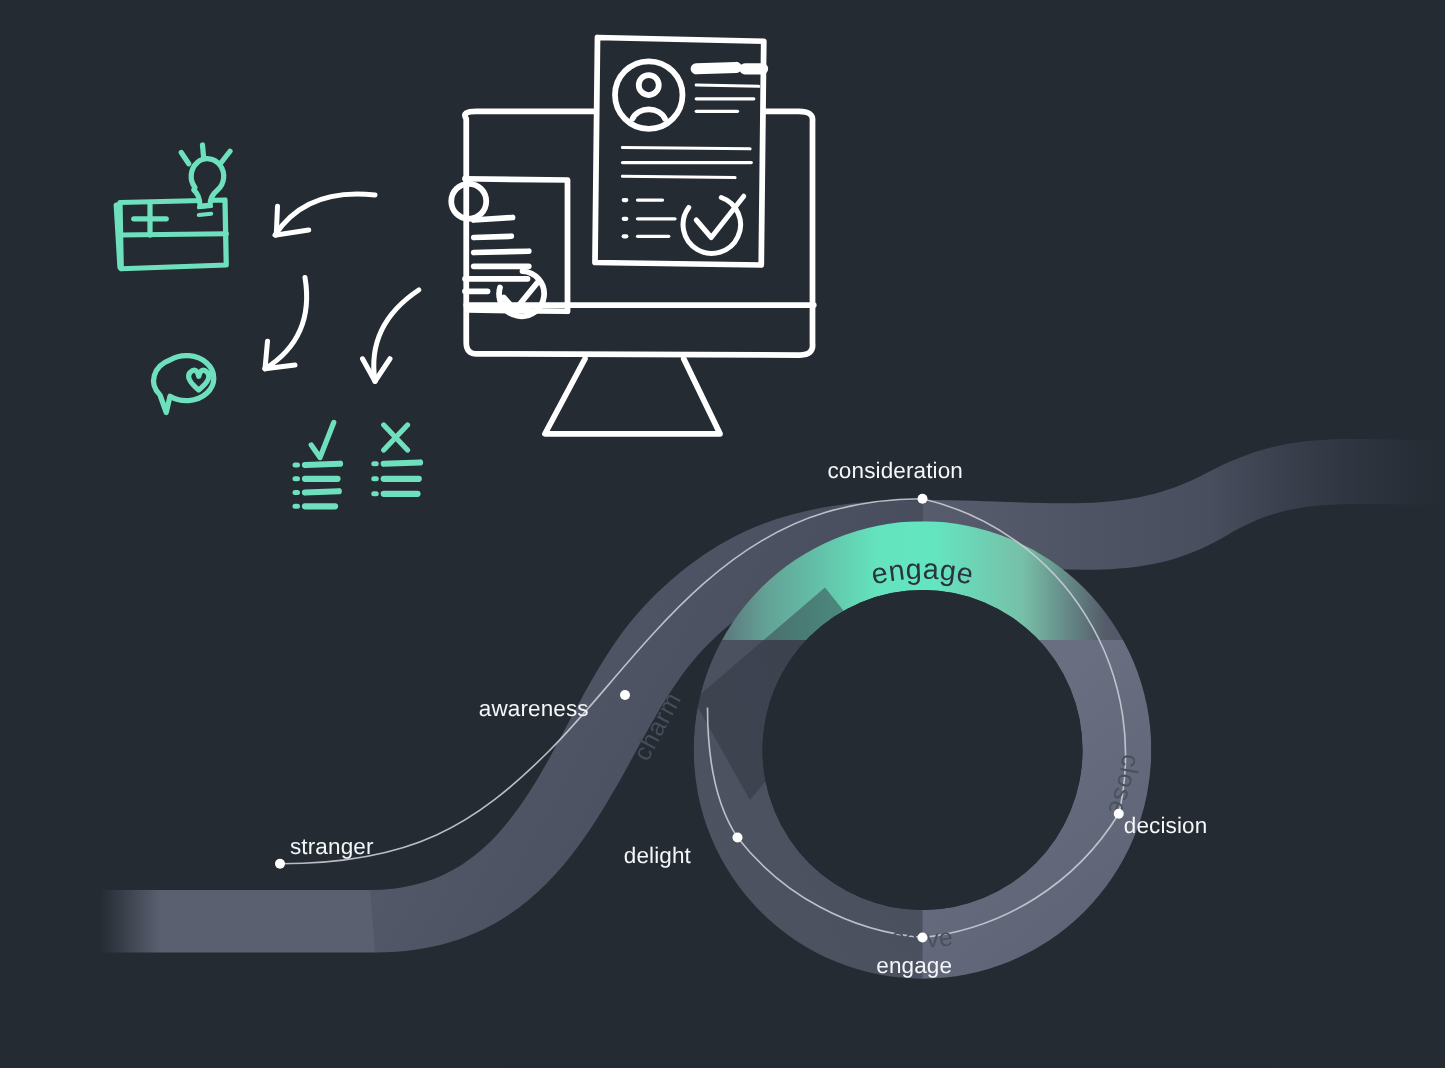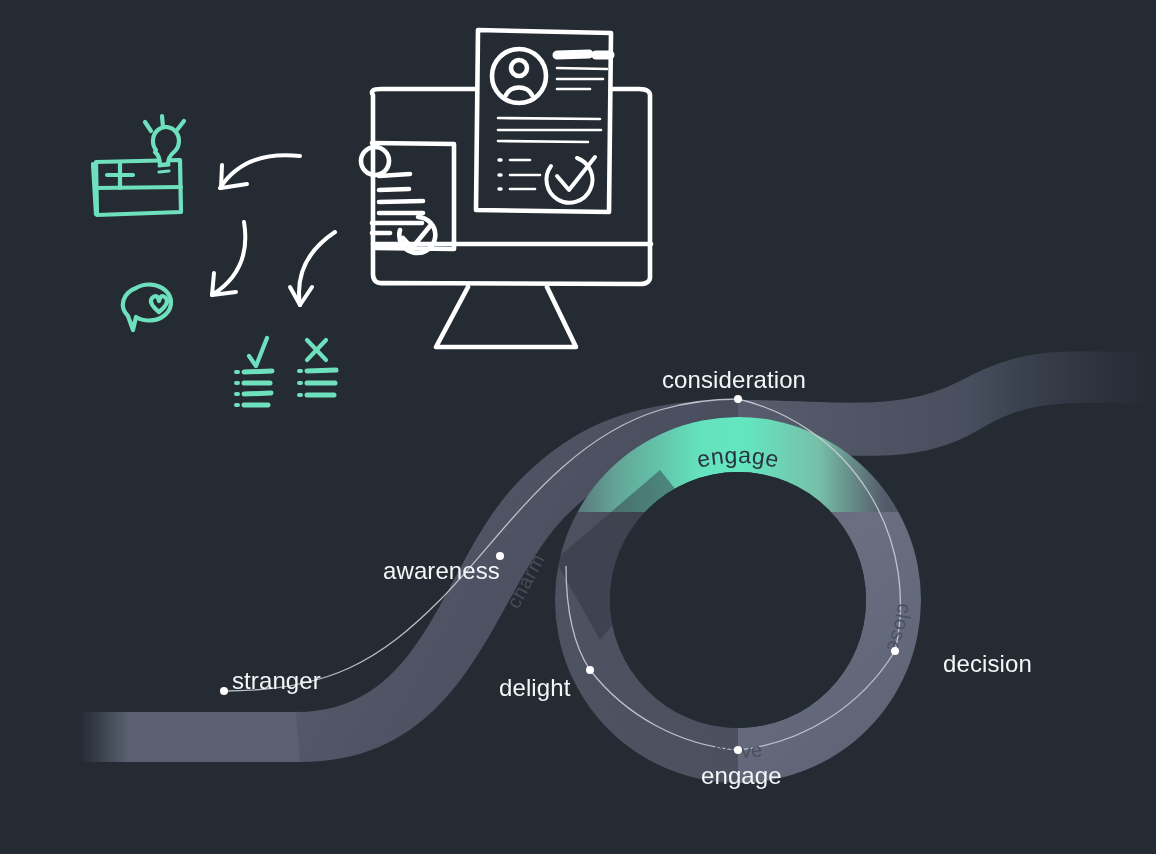--- a/index.html
+++ b/index.html
@@ -3,21 +3,21 @@
 <meta charset="utf-8">
 <style>
   html,body{margin:0;padding:0;background:#242b33;}
   body{font-family:"Liberation Sans",sans-serif;}
   #stage{
     position:relative;width:1156px;height:854px;
     background:#242b33;overflow:hidden;
   }
   #stage svg{position:absolute;left:0;top:0;}
   .lbl{
-    position:absolute;color:#f4f6f8;font-size:24px;
+    position:absolute;color:#f4f6f8;font-size:18px;
     font-family:"Liberation Sans",sans-serif;
     letter-spacing:.1px;white-space:nowrap;
   }
   .dot{position:absolute;width:8px;height:8px;border-radius:50%;background:#ffffff;}
 </style>
 </head>
 <body>
 
 <div id="stage">
 
@@ -236,21 +236,21 @@
 
   <span class="lbl" style="left:232px;top:667px;">stranger</span>
   <span class="dot" style="left:220px;top:687px;"></span>
 
   <span class="lbl" style="left:383px;top:545px;margin-top:12px;">awareness</span>
   <span class="dot" style="left:496px;top:552px;"></span>
 
   <span class="lbl" style="left:662px;top:366px;">consideration</span>
   <span class="dot" style="left:734px;top:395px;"></span>
 
-  <span class="lbl" style="left:899px;top:650px;margin-left:44px;">decision</span>
+  <span class="lbl" style="left:899px;top:650px;">decision</span>
   <span class="dot" style="left:891px;top:647px;"></span>
 
   <span class="lbl" style="left:701px;top:762px;">engage</span>
   <span class="dot" style="left:734px;top:746px;"></span>
 
   <span class="lbl" style="left:499px;top:674px;">delight</span>
   <span class="dot" style="left:586px;top:666px;"></span>
 
 </div>
 

